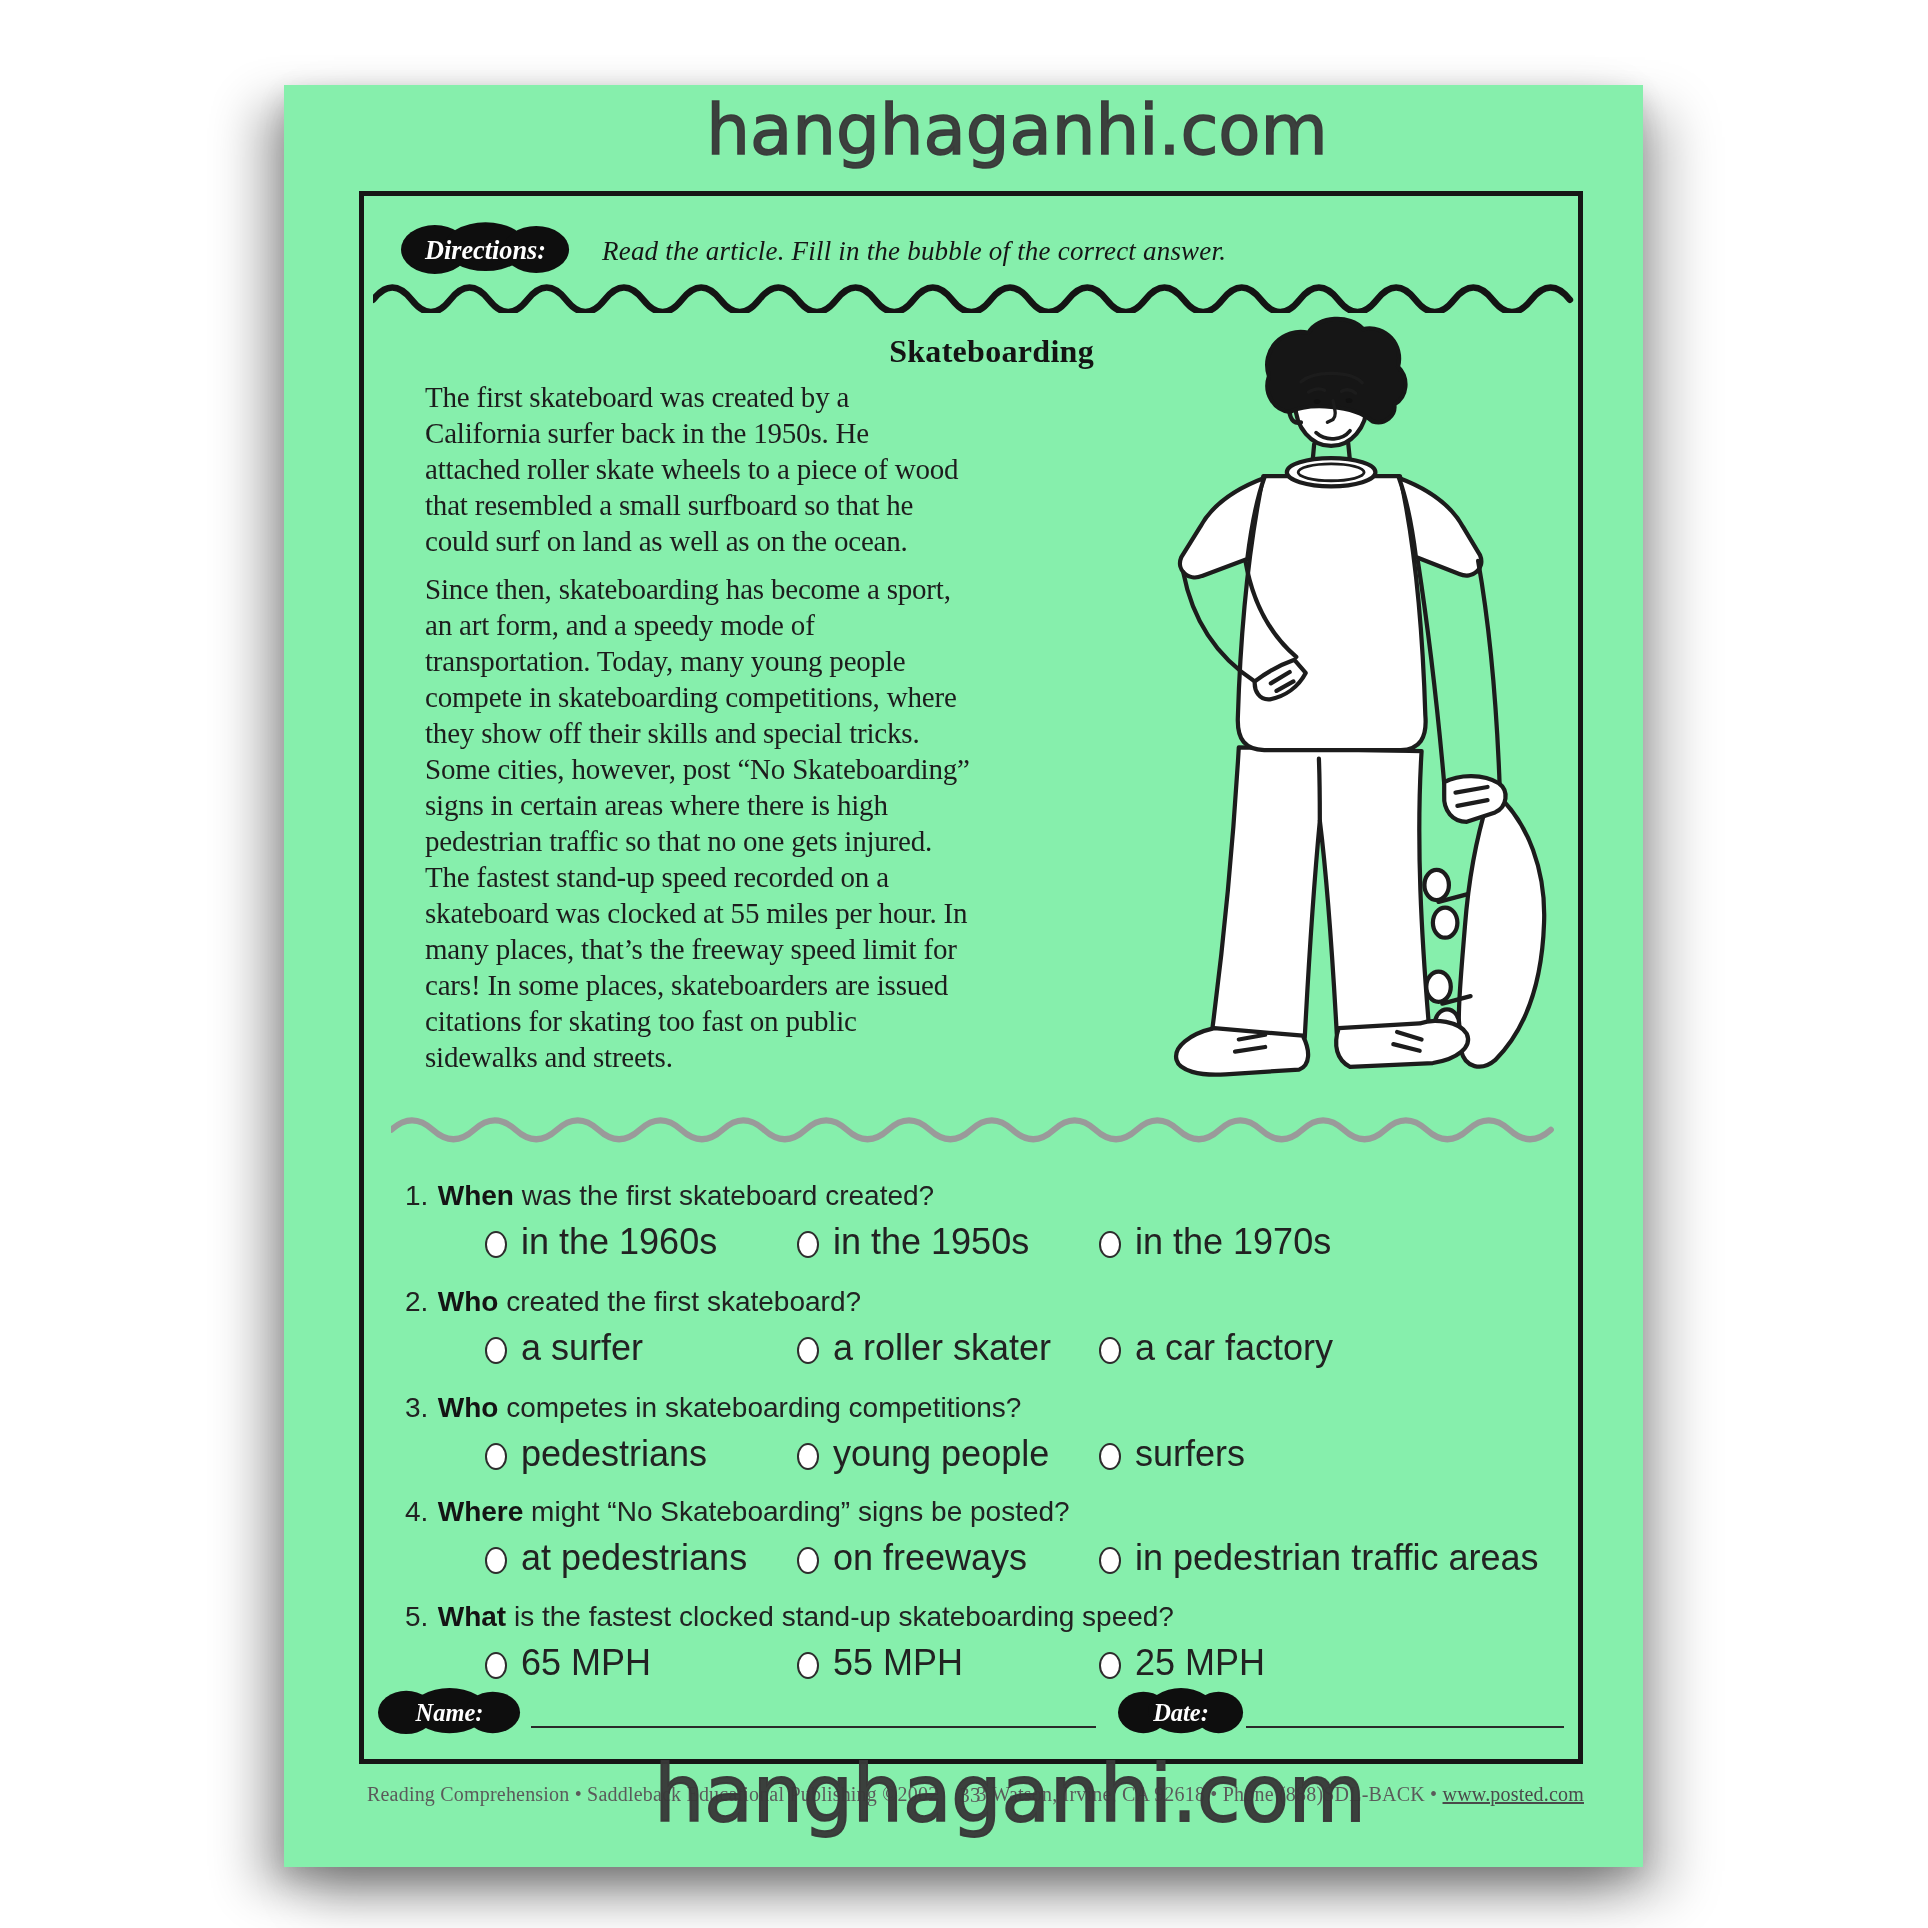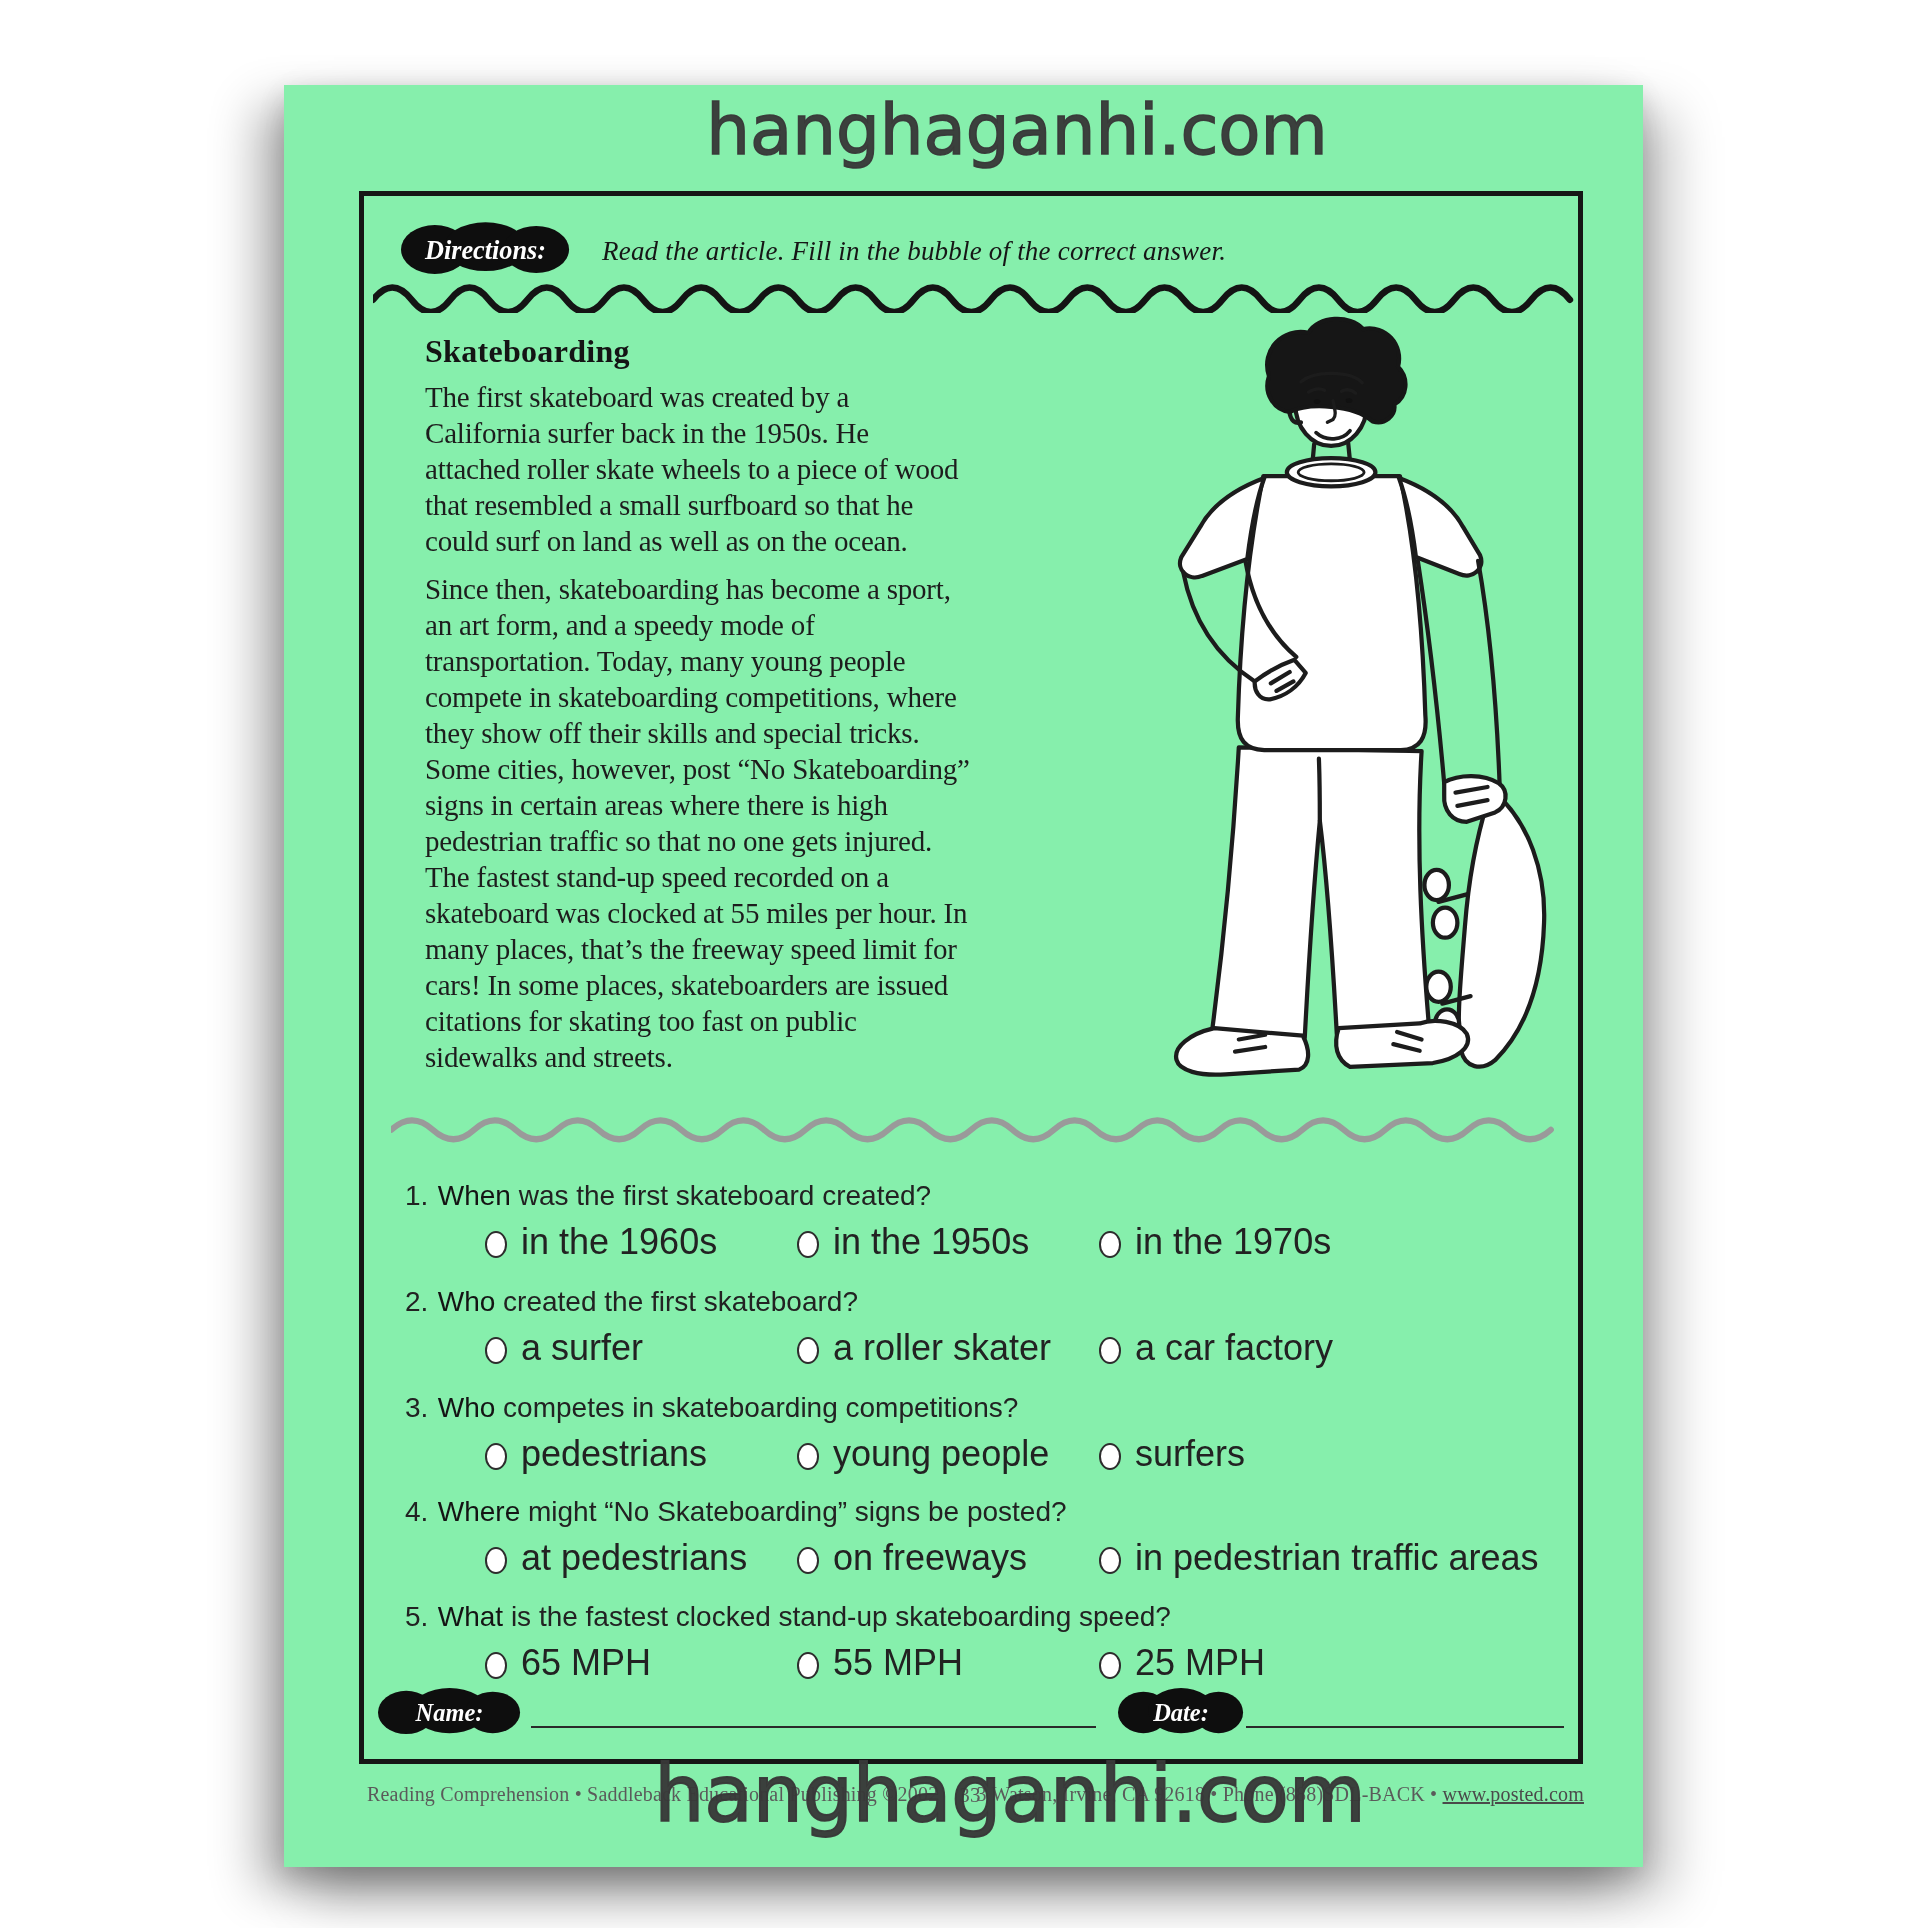--- a/index.html
+++ b/index.html
@@ -25,39 +25,39 @@
     font-family:"Liberation Serif",serif;font-weight:bold;font-style:italic;
     fill:#ffffff;
   }
   .directions-text{
     position:absolute;left:318px;top:151px;
     font-style:italic;font-size:27px;color:#161616;letter-spacing:0.2px;
   }
   .wavy{position:absolute;}
   
   .article-title{
-    position:absolute;left:141px;top:248px;width:669px;text-align:left;
+    position:absolute;left:141px;top:248px;width:669px;text-align:right;
     font-size:32px;font-weight:bold;color:#141414;letter-spacing:0.3px;
   }
   .para{
     position:absolute;left:141px;width:716px;
     font-size:29px;line-height:36px;color:#1d1d1d;
     white-space:pre-line;letter-spacing:-0.2px;
   }
   .para1{top:294px;}
   .para2{top:486px;}
   .figure{position:absolute;left:836px;top:229px;}
   
   .question{
     position:absolute;left:0;width:1224px;height:94px;
     font-family:"Liberation Sans",sans-serif;color:#222222;
   }
   .q-label{position:absolute;left:121px;top:0;font-size:28px;}
   .q-label .q-num{margin-right:9.4px;}
-  .q-label b{font-weight:normal;color:#141414;}
+  .q-label b{font-weight:bold;color:#141414;}
   .opt{position:absolute;top:41px;font-size:36px;white-space:nowrap;}
   .opt.c1{left:201px;}
   .opt.c2{left:513px;}
   .opt.c3{left:815px;}
   .bubble{
     display:inline-block;width:18px;height:22.6px;
     border:2.8px solid #2d2d2d;border-radius:50%;
     vertical-align:-3.8px;margin-right:14px;background:#fff;
   }
   

